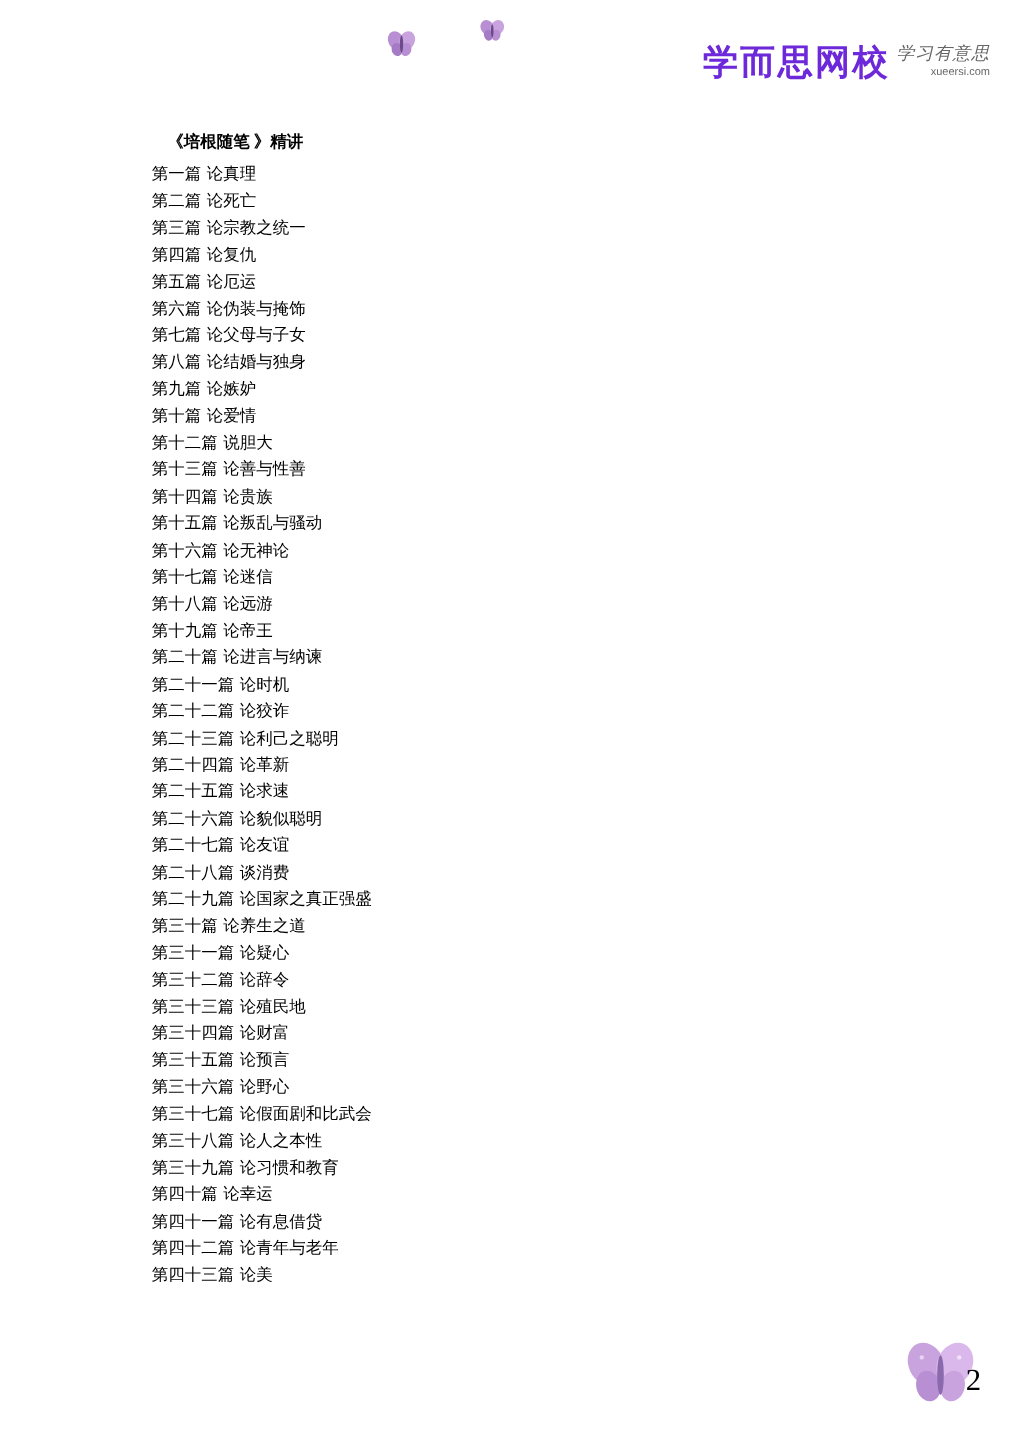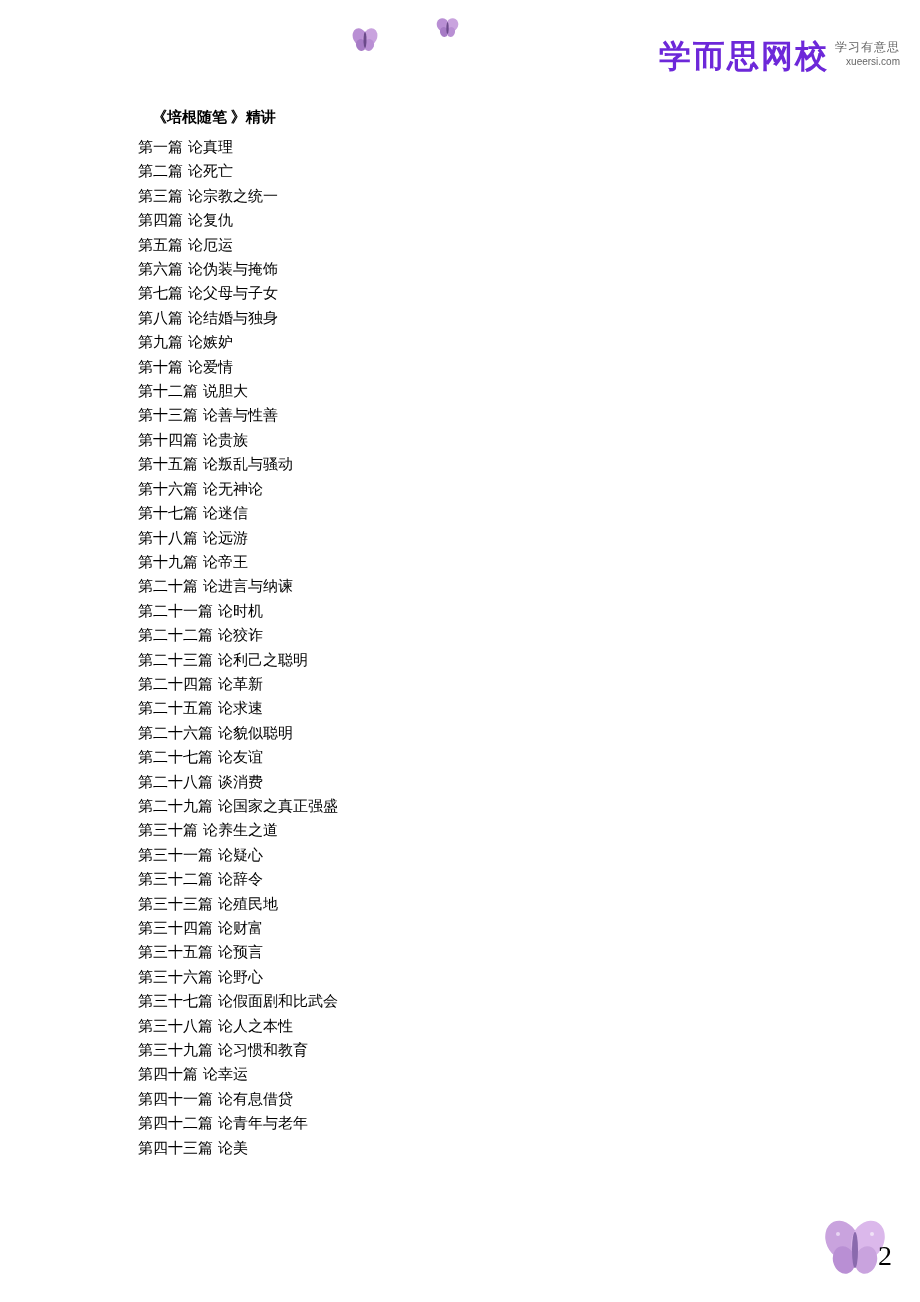--- a/index.html
+++ b/index.html
@@ -51,33 +51,34 @@
       display: inline-block;
     }
     .logo-sub {
       display: inline-block;
       vertical-align: top;
       margin-left: 2px;
       margin-top: 4px;
     }
     .logo-sub-top {
       font-family: "Microsoft YaHei", sans-serif;
-      font-size: 12px;
+      font-size: 16px;
       color: #666;
       letter-spacing: 1px;
+      font-style: italic;
     }
     .logo-sub-bottom {
       font-family: Arial, sans-serif;
       font-size: 10px;
       color: #666;
     }
     .content {
       position: absolute;
       left: 138px;
-      top: 108px;
+      top: 120px;
       width: 600px;
     }
     .title {
       font-size: 15px;
       font-weight: bold;
       color: #000;
       margin-bottom: 8px;
       margin-left: 14px;
     }
     .toc-list {

